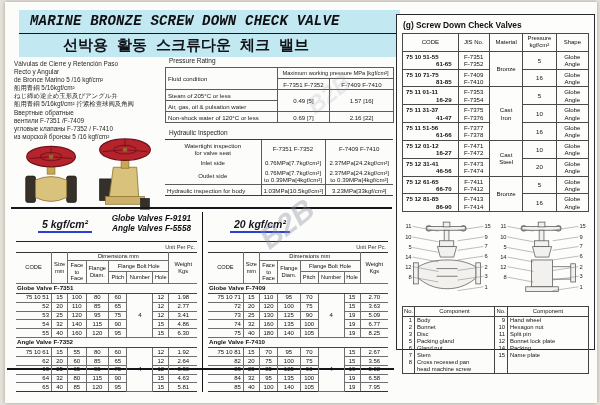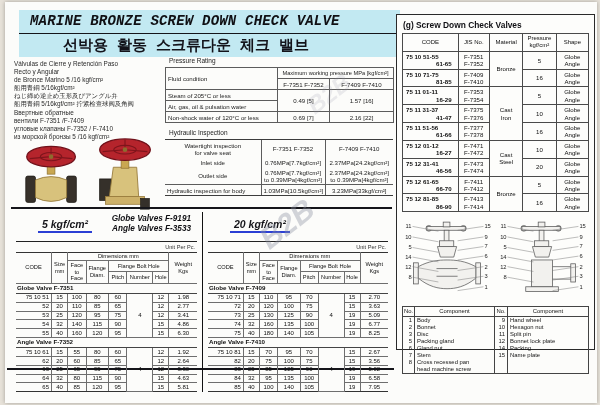--- a/index.html
+++ b/index.html
@@ -219,21 +219,21 @@
 
   <div class="hrule" style="left:6px; top:205px; width:381px; height:2px;"></div>
   <div class="hrule" style="left:2px; top:366px; width:387px; height:2.4px;"></div>
 
   <div class="spec-wrap" id="spec-tables">
       <div class="spec-half">
         <div class="band">
       <div class="class-label">5 kgf/cm²</div>
       <div class="valve-titles">
             <div class="vtitle">Globe Valves F-9191</div>
-            <div class="vtitle">Angle Valves F-3533</div>
+            <div class="vtitle">Angle Valves F-5558</div>
           </div>
         </div>
     <div class="rule"></div>
     <div class="unit-note">Unit Per Pc.</div>
         <table class="spec">
     <colgroup>
             <col style="width:33px">
             <col style="width:15px">
             <col style="width:17px">
             <col style="width:21px">

